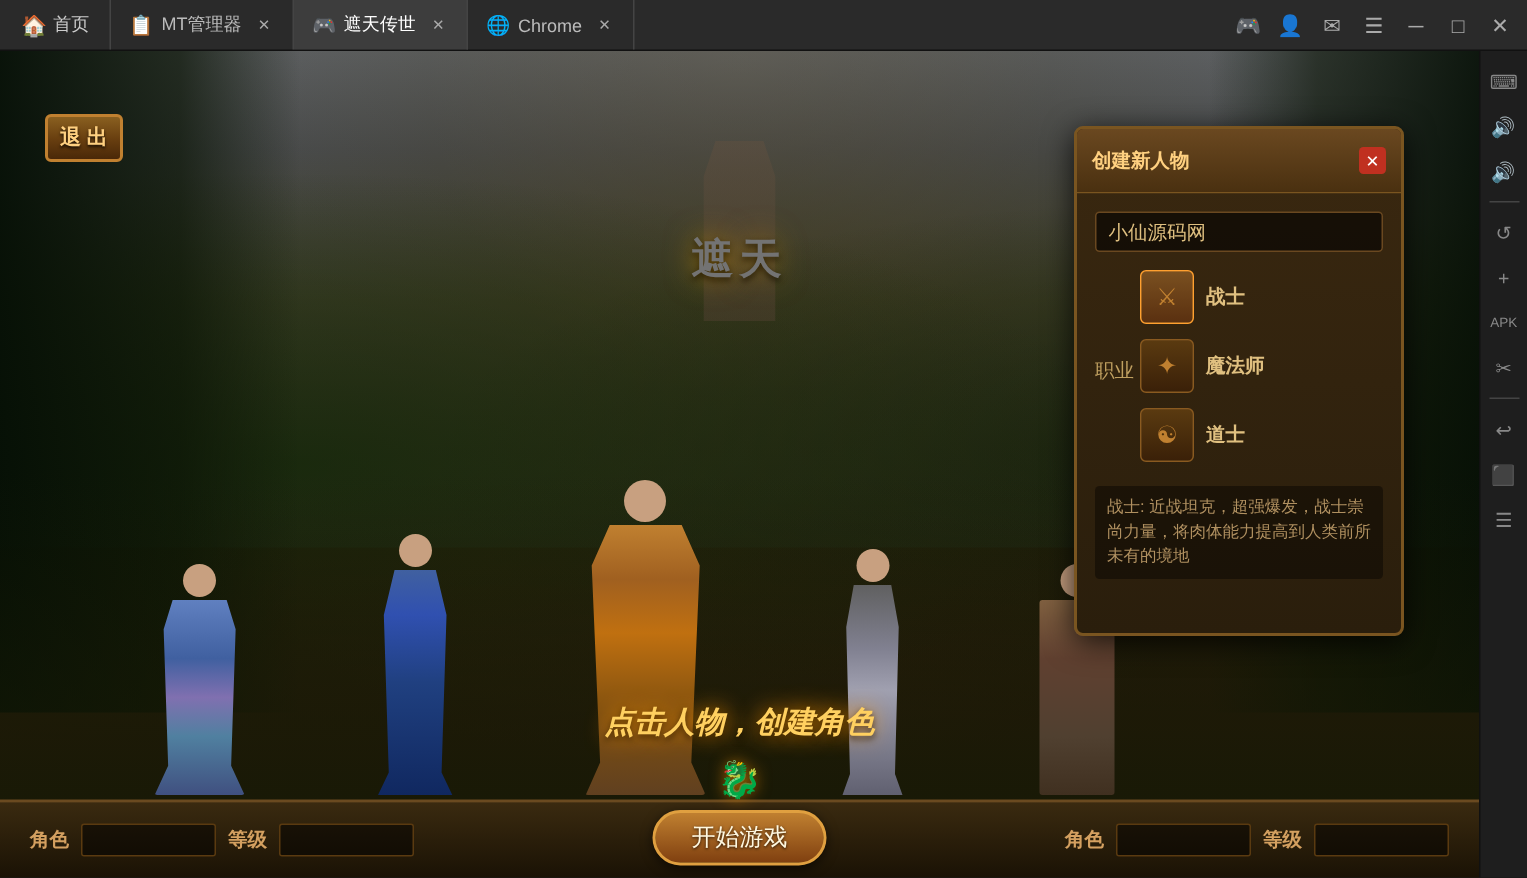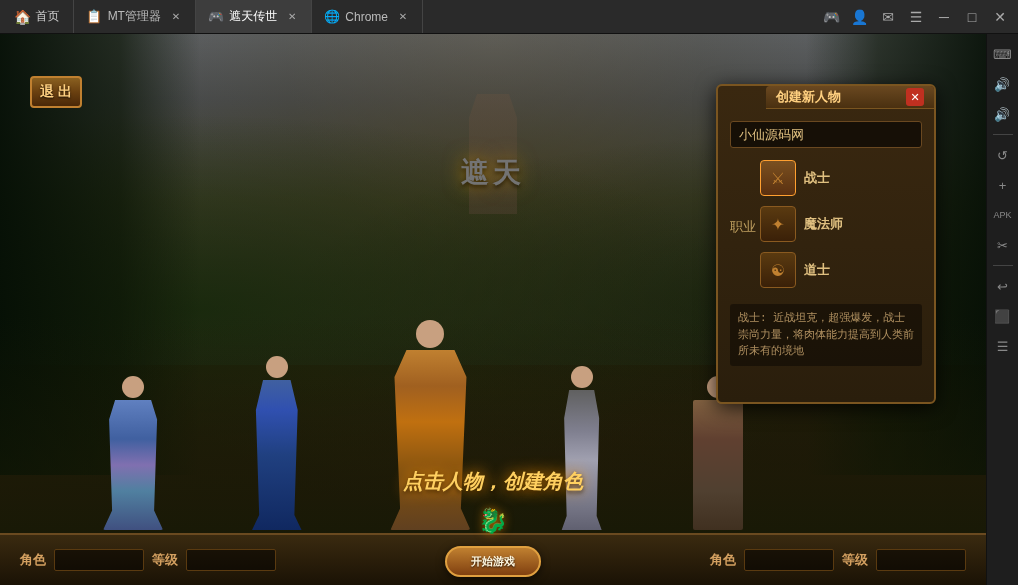--- a/index.html
+++ b/index.html
@@ -302,22 +302,22 @@
       transform: translateX(-50%);
       bottom: 8px;
     }
 
     .start-btn {
       background: linear-gradient(180deg, #c08030 0%, #a06020 50%, #804010 100%);
       border: 2px solid #e0a040;
       border-radius: 20px;
       padding: 6px 24px;
       color: #fff8e0;
-      font-size: 11px;
-      font-weight: bold;
+      font-size: 16px;
+      font-weight: normal;
       cursor: pointer;
       text-shadow: 0 1px 2px rgba(0,0,0,0.8);
       box-shadow: 0 2px 8px rgba(0,0,0,0.6);
       white-space: nowrap;
     }
 
     
     .dragon-decor {
       position: absolute;
       bottom: 50px;
@@ -385,25 +385,24 @@
       border: 2px solid #7a5520;
       border-radius: 6px;
       z-index: 200;
       box-shadow: 0 4px 20px rgba(0,0,0,0.8);
     }
 
     .dialog-titlebar {
       background: linear-gradient(180deg, #6a4820 0%, #4a3010 100%);
       border-bottom: 1px solid #7a5520;
       border-radius: 4px 4px 0 0;
-      padding: 2px 10px;
+      padding: 12px 10px;
       display: flex;
       align-items: flex-end;
       justify-content: space-between;
-      margin-left: 48px;
     }
 
     .dialog-title-text {
       color: #ffd080;
       font-size: 13px;
       font-weight: bold;
     }
 
     .dialog-close {
       width: 18px;
@@ -502,21 +501,20 @@
 
     .class-desc {
       margin-top: 8px;
       margin-bottom: 24px;
       background: rgba(0,0,0,0.4);
       border-radius: 3px;
       padding: 6px 8px;
       color: #b09060;
       font-size: 11px;
       line-height: 1.5;
-      font-family: Liberation Mono, monospace;
     }
 
     .confirm-btn {
       width: 100%;
       background: linear-gradient(180deg, #c07820 0%, #904808 100%);
       border: 1px solid #e0a030;
       border-radius: 4px;
       padding: 7px;
       color: #fff8e0;
       font-size: 13px;

